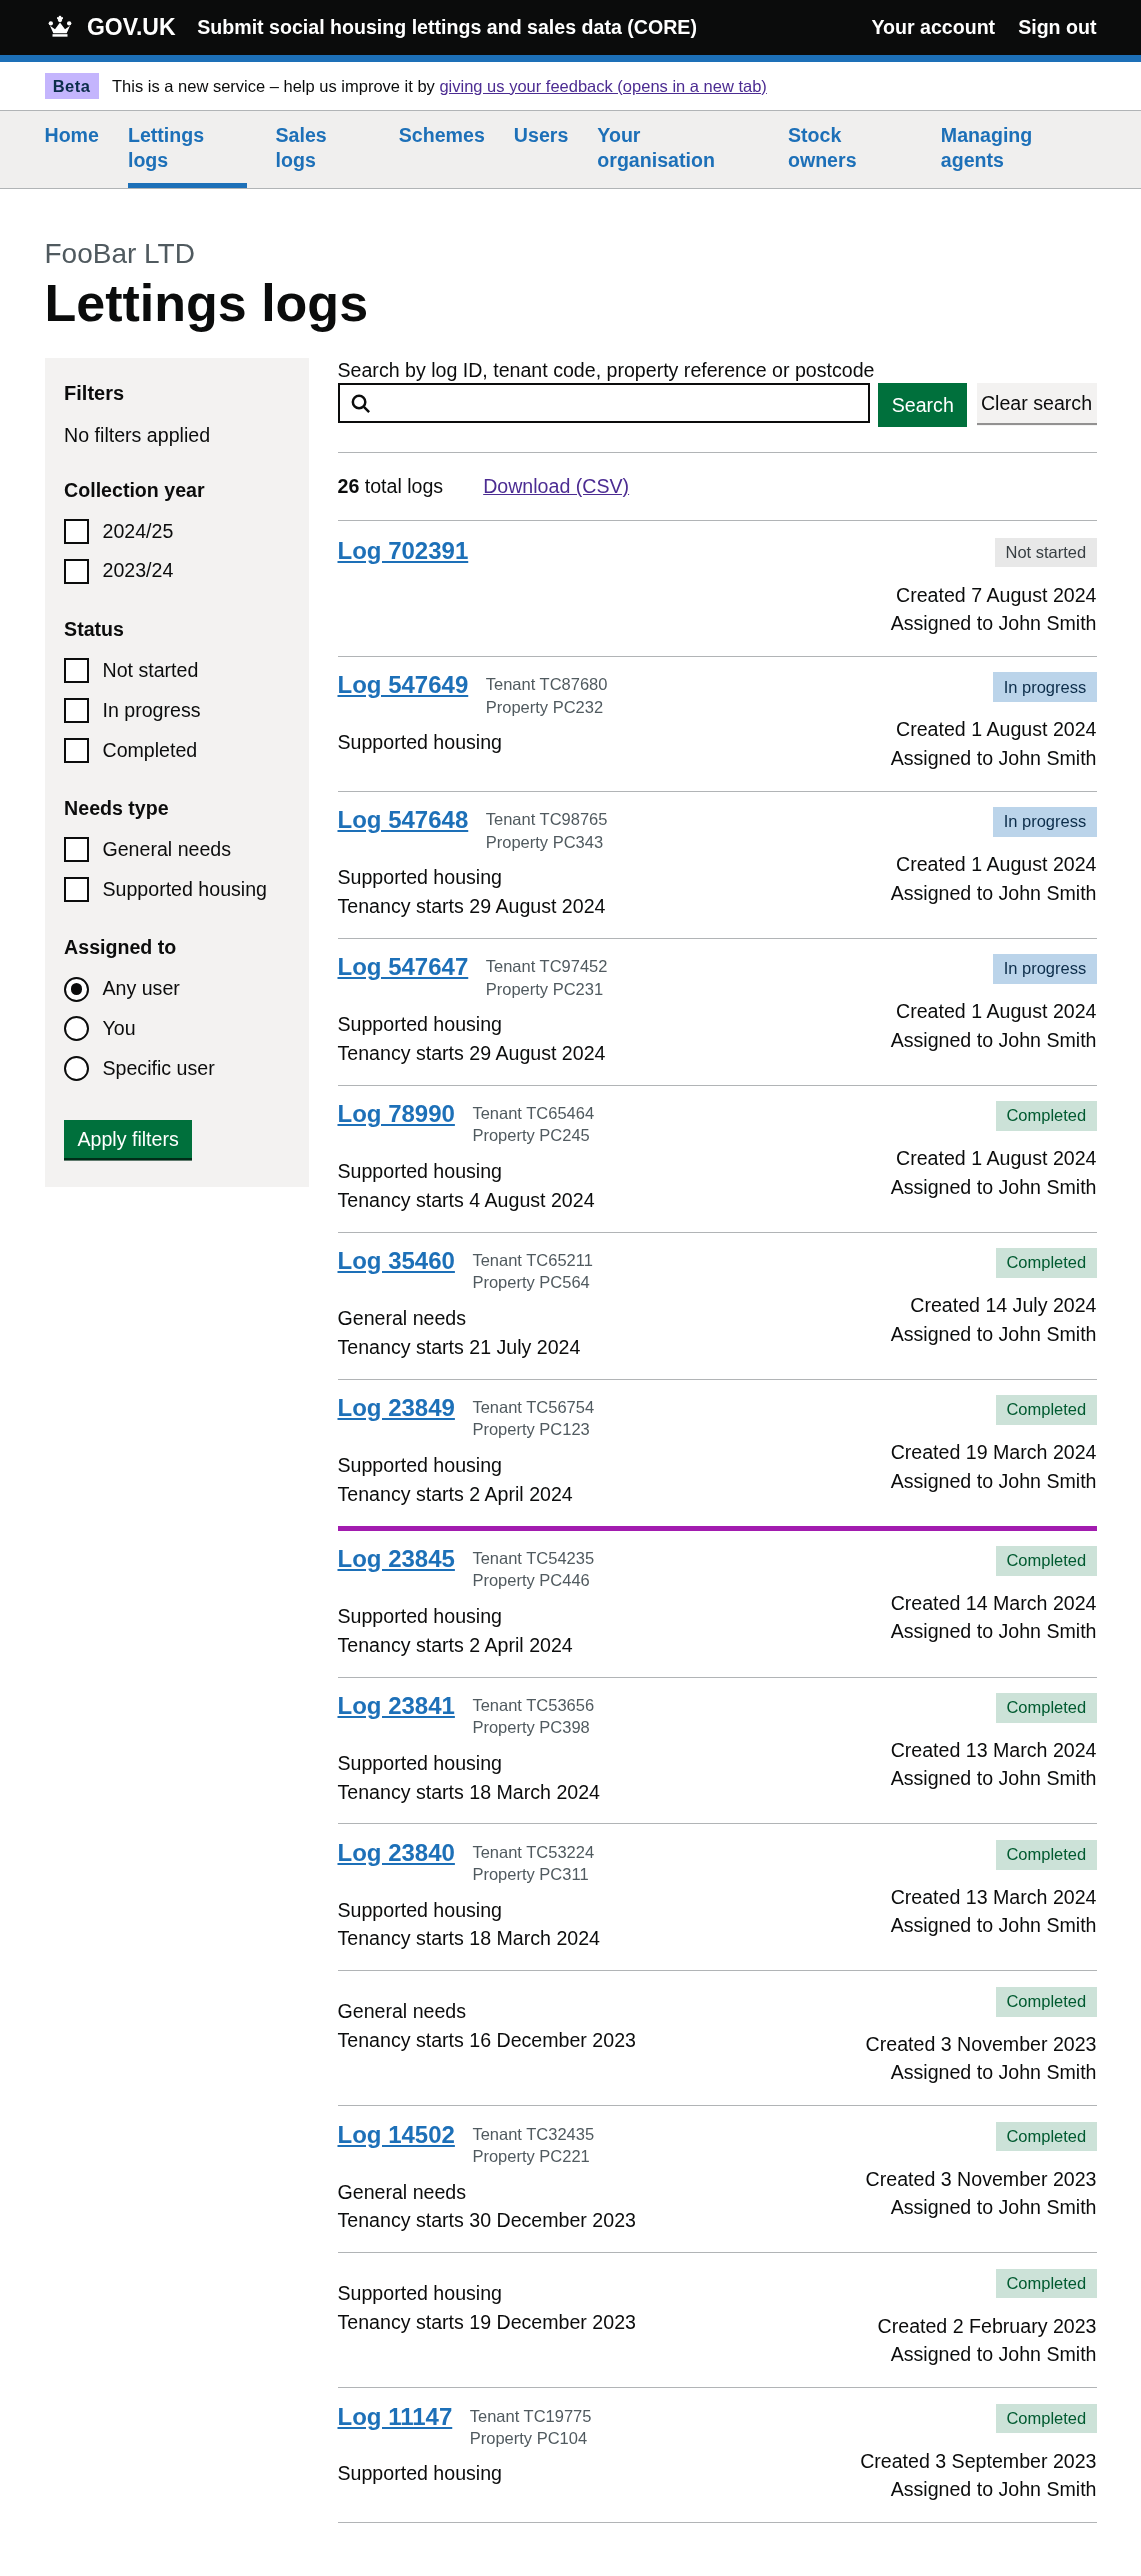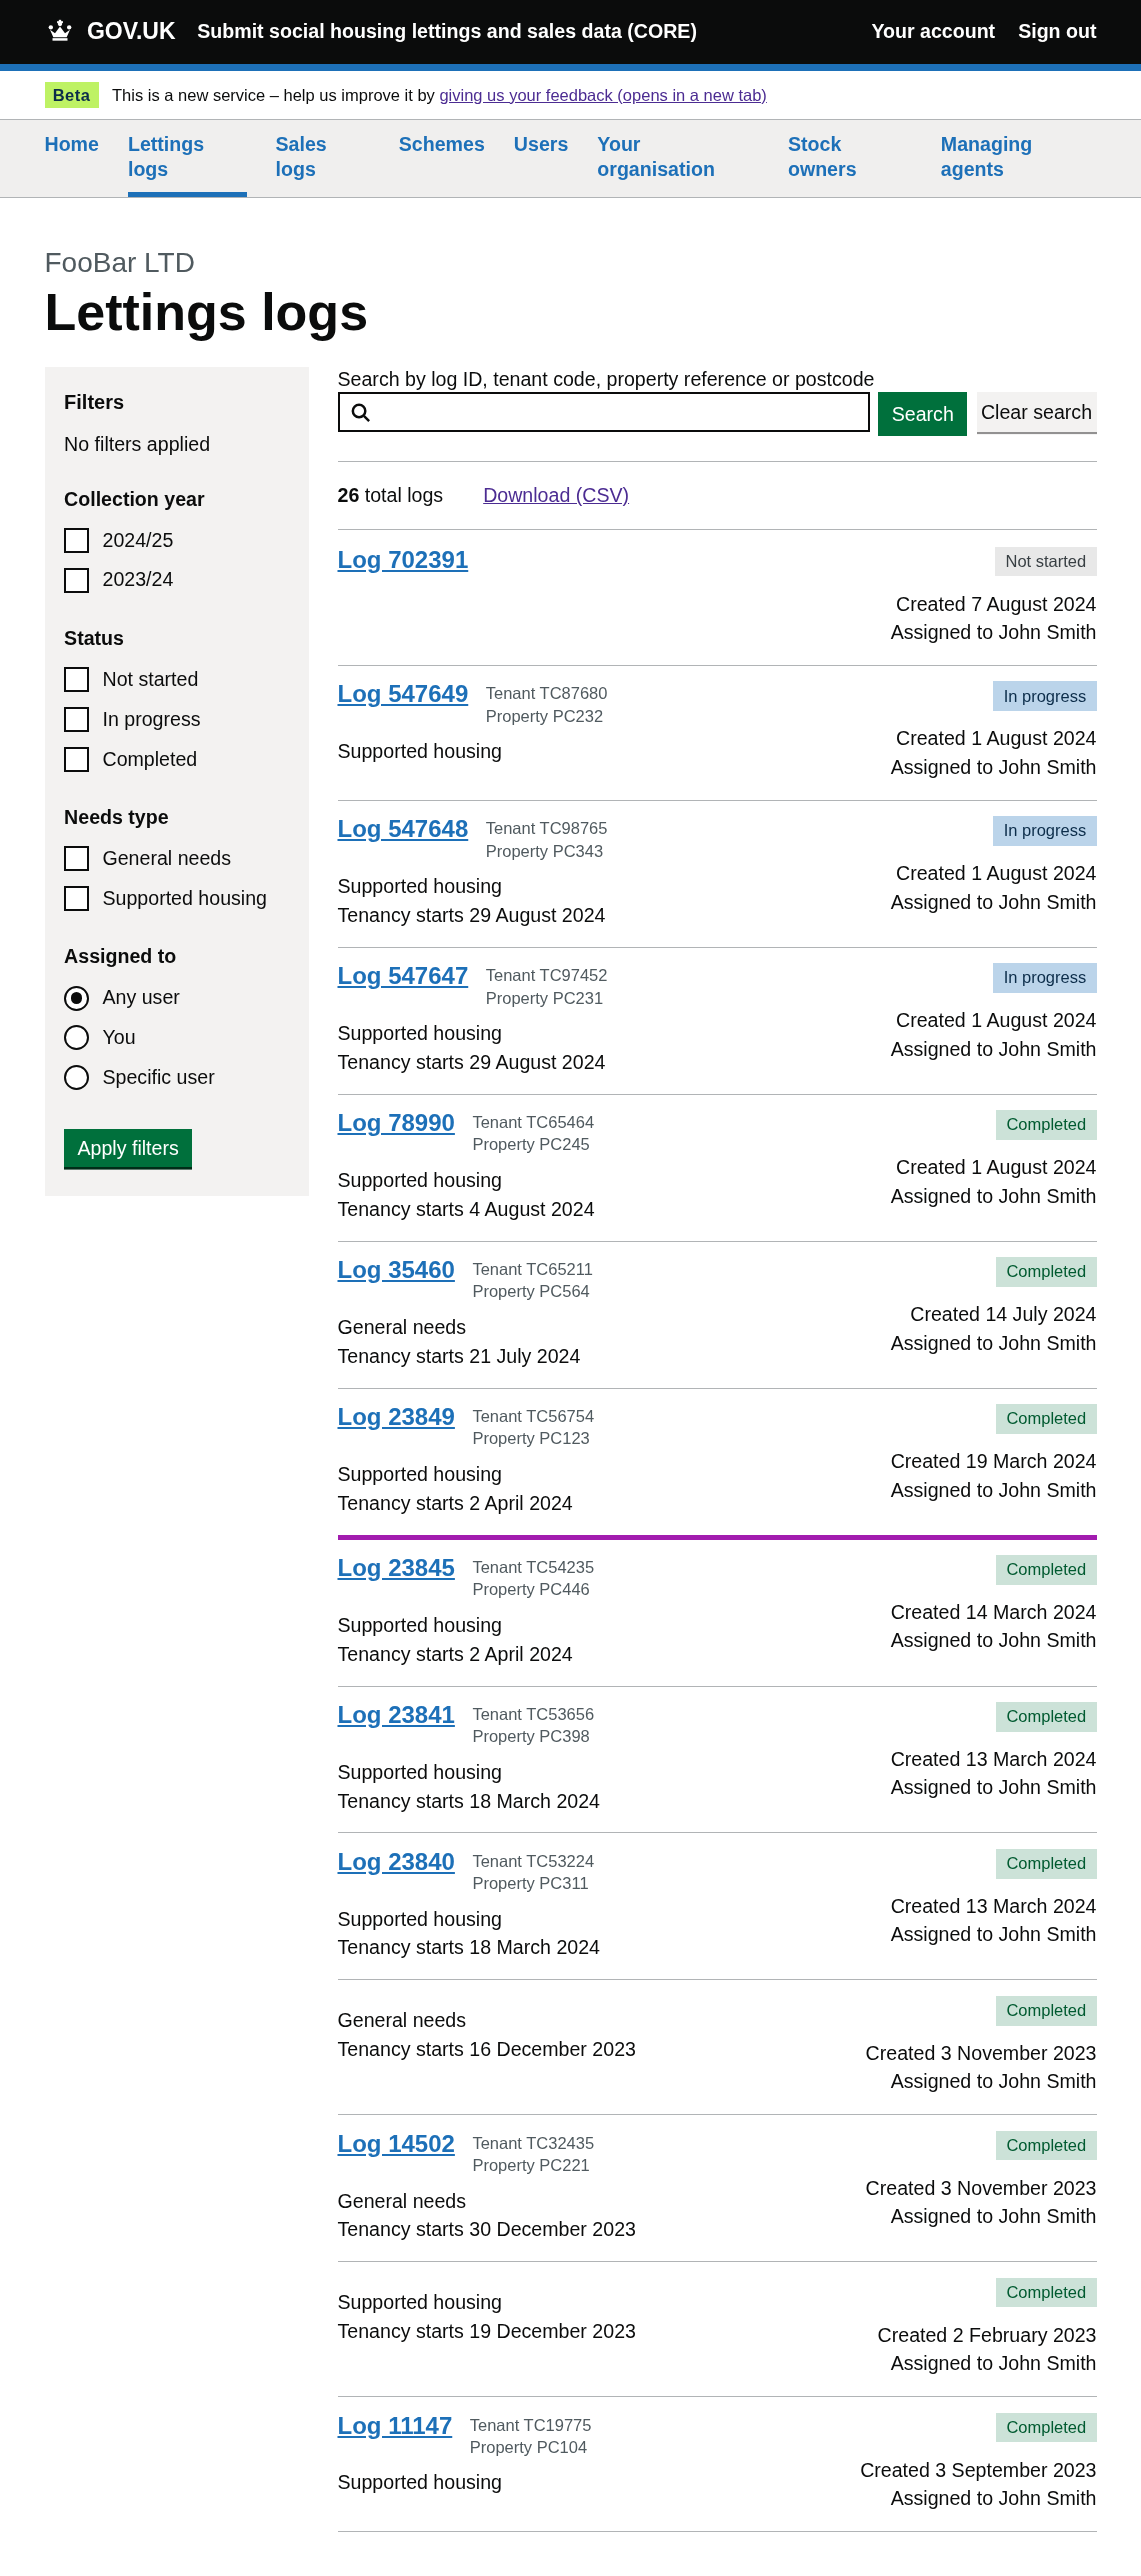--- a/index.html
+++ b/index.html
@@ -10,34 +10,34 @@
     background: #ffffff;
     color: #0b0c0c;
     font-family: "Liberation Sans", sans-serif;
     font-size: 19.6px;
     line-height: 1.3;
   }
   .container { width: 1052px; margin: 0 auto; }
 
   
   .govuk-header { background: #0b0c0c; }
-  .govuk-header .container { display: flex; align-items: center; height: 64px; }
+  .govuk-header .container { display: flex; align-items: center; height: 55px; }
   .header-left { display: flex; align-items: center; gap: 12.4px; flex: 1; }
   .crown-logo { display: inline-flex; align-items: center; }
   .logotype { color: #fff; font-weight: bold; font-size: 23px; letter-spacing: 0; }
   .service-name { color: #fff; font-size: 19.6px; font-weight: bold; margin-left: 9.3px; }
   .header-links { display: flex; gap: 23px; }
   .header-link { color: #fff; font-size: 19.6px; font-weight: bold; text-decoration: none; }
   .blue-bar { height: 7.2px; background: #1d70b8; }
 
   
   .phase-banner { border-bottom: 1px solid #b1b4b6; background: #fff; }
   .phase-banner .container { display: flex; align-items: center; gap: 13.4px; padding: 11.3px 0; }
   .phase-tag {
-    background: #bef264; color: #0c2d4a;
+    background: #c4b5fd; color: #0c2d4a;
     font-size: 16.5px; font-weight: bold;
     padding: 2.1px 8.2px; text-transform: none; letter-spacing: 0.5px;
   }
   .phase-text { font-size: 16.5px; }
   .phase-link { color: #4c2c92; text-decoration: underline; }
 
   
   .primary-nav { background: #f0efee; border-bottom: 1px solid #b1b4b6; }
   .primary-nav .container { display: flex; gap: 29px; }
   .nav-item {

